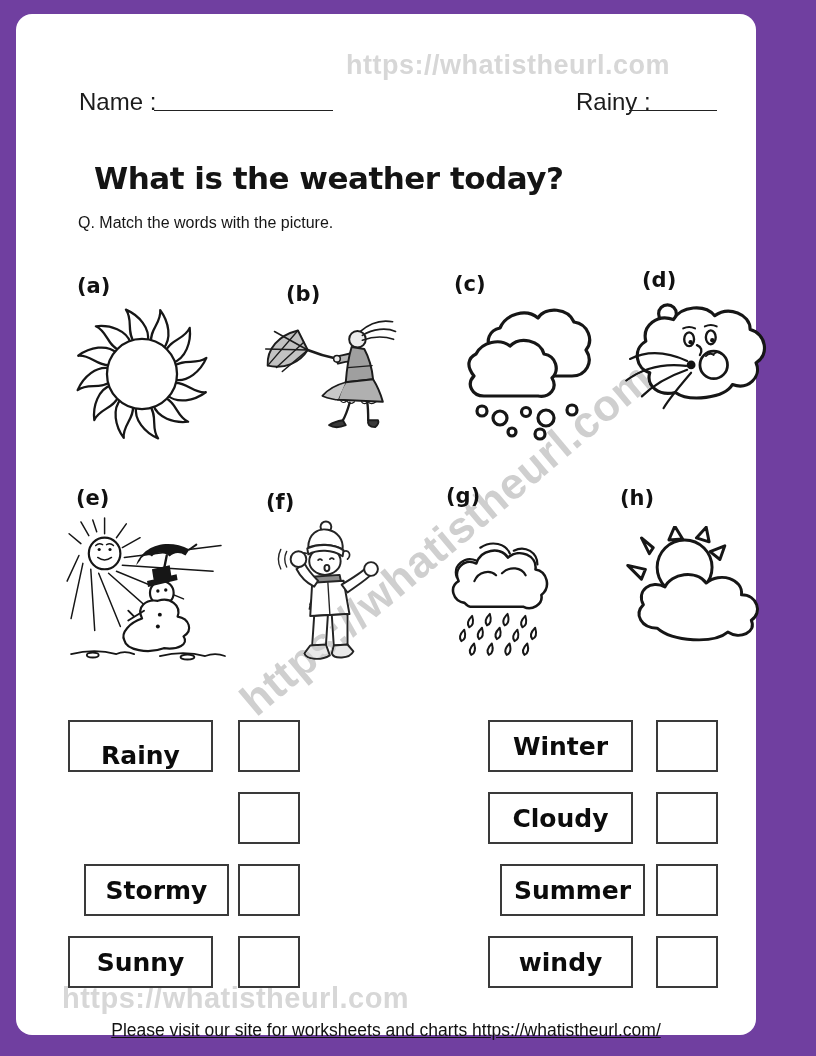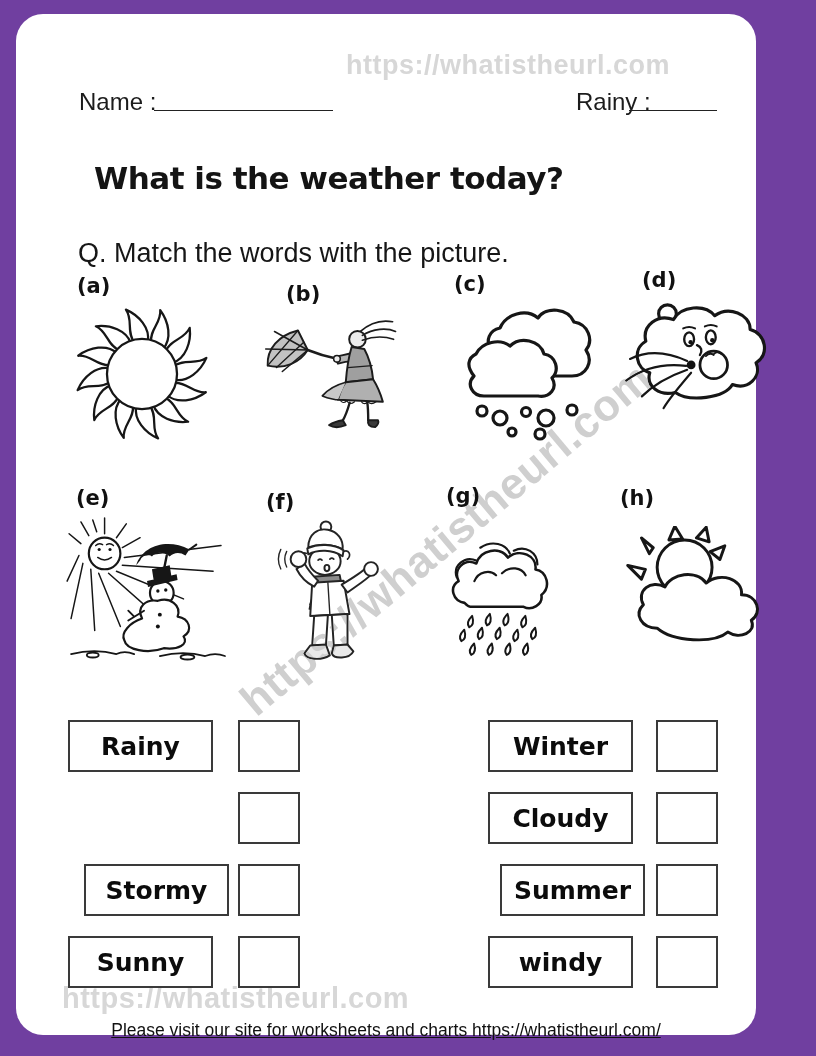--- a/index.html
+++ b/index.html
@@ -1,33 +1,33 @@
 <!DOCTYPE html>
 <html><head>
 <meta charset="utf-8">
 <style>
   html,body{margin:0;padding:0;}
   body{width:816px;height:1056px;position:relative;overflow:hidden;
        font-family:"Liberation Sans",sans-serif;background:#703fa0;}
   .page{position:absolute;inset:0;}
   .card{position:absolute;left:16px;top:14px;width:740px;height:1021px;
-        background:#ffffff;border-radius:27px;}
+        background:#ffffff;border-radius:16px;}
   
   .wm{position:absolute;color:#d7d7d7;font-family:"Liberation Sans",sans-serif;
       font-weight:bold;letter-spacing:.5px;pointer-events:none;mix-blend-mode:darken;z-index:6;}
   .wm-top{top:36px;right:86px;font-size:27px;}
   .wm-diag{left:150px;top:500px;width:560px;text-align:center;font-size:44px;color:#cfcfcf;
            transform:rotate(-40deg);transform-origin:center;}
   .wm-bottom{left:46px;top:968px;font-size:29px;}
   
   .hdr-label{position:absolute;font-size:24px;color:#1c1c1c;z-index:2;}
   .write-line{position:absolute;border-bottom:1.6px solid #222;height:22px;z-index:2;}
   .title{position:absolute;left:62px;top:130px;margin:16px;font-family:"DejaVu Sans",sans-serif;
          font-weight:bold;font-size:31px;letter-spacing:-.5px;color:#141414;z-index:2;}
-  .question{position:absolute;left:62px;top:200px;font-size:27px;color:#161616;z-index:2;margin-top:24px;}
+  .question{position:absolute;left:62px;top:200px;font-size:16px;color:#161616;z-index:2;}
   
   .pic{position:absolute;margin:0;z-index:2;}
   .pic-label{font-family:"DejaVu Sans",sans-serif;font-weight:bold;font-size:21px;color:#111;display:block;}
   .pic svg{display:block;}
   
   .word-box{position:absolute;width:141px;height:48px;border:2px solid #3a3a3a;background:#fff;
             display:flex;align-items:center;justify-content:center;z-index:2;}
   .word-box span{font-family:"DejaVu Sans",sans-serif;font-weight:bold;font-size:25px;color:#0c0c0c;}
   .answer-box{position:absolute;width:58px;height:48px;border:2px solid #3a3a3a;background:#fff;z-index:2;}
   
@@ -224,21 +224,21 @@
       <figcaption class="pic-label" style="margin-left:6px;">(h)</figcaption>
       <svg width="152" height="120" viewBox="0 0 155 122" style="margin-top:16px;">
         <g class="ink" stroke-width="3">
           <circle cx="72" cy="42" r="28"></circle>
           <path d="M56,14 L62,0 L70,13 Z M84,12 L94,1 L97,16 Z M98,26 L113,20 L108,34 Z M40,22 L28,12 L36,28 Z M32,44 L14,40 L28,54 Z"></path>
           <path d="M44,104 C28,104 20,90 30,80 C22,66 38,54 52,62 C58,48 84,44 94,58 C108,46 132,54 130,70 C146,70 152,88 140,96 C146,108 128,116 116,108 C102,120 60,118 44,104 Z"></path>
         </g>
       </svg>
     </figure>
 
-    <div class="word-box" style="left:52px;top:706px;">
+    <div class="word-box" style="left:52px;top:706px;align-items:flex-end;">
         <span>Rainy</span>
       </div>
     <div class="answer-box" style="left:222px;top:706px;"></div>
     <div class="answer-box" style="left:222px;top:778px;"></div>
     <div class="word-box" style="left:68px;top:850px;">
         <span>Stormy</span>
       </div>
     <div class="answer-box" style="left:222px;top:850px;"></div>
     <div class="word-box" style="left:52px;top:922px;">
         <span>Sunny</span>

